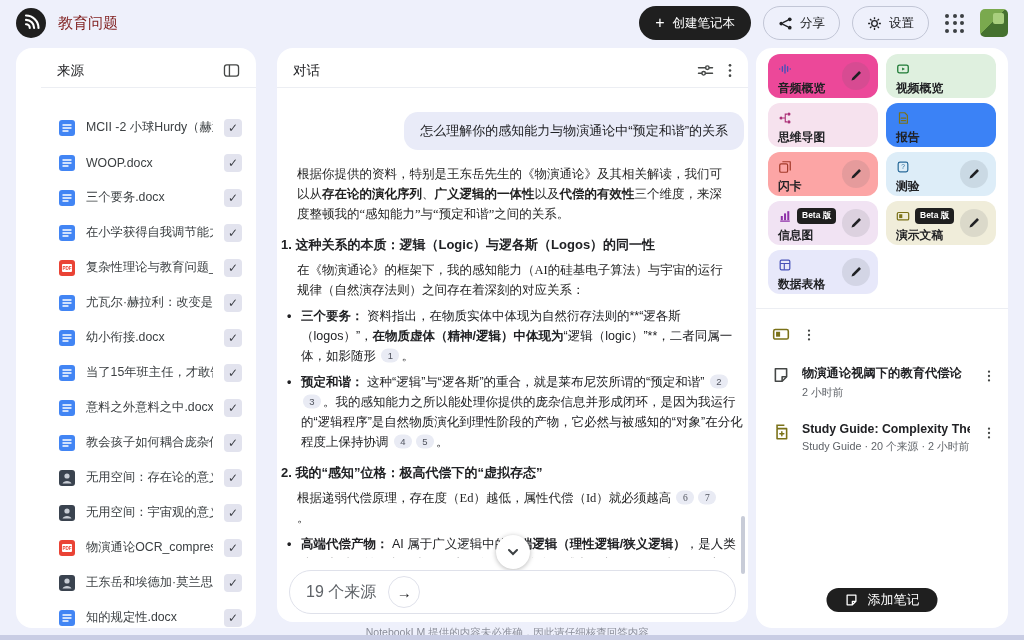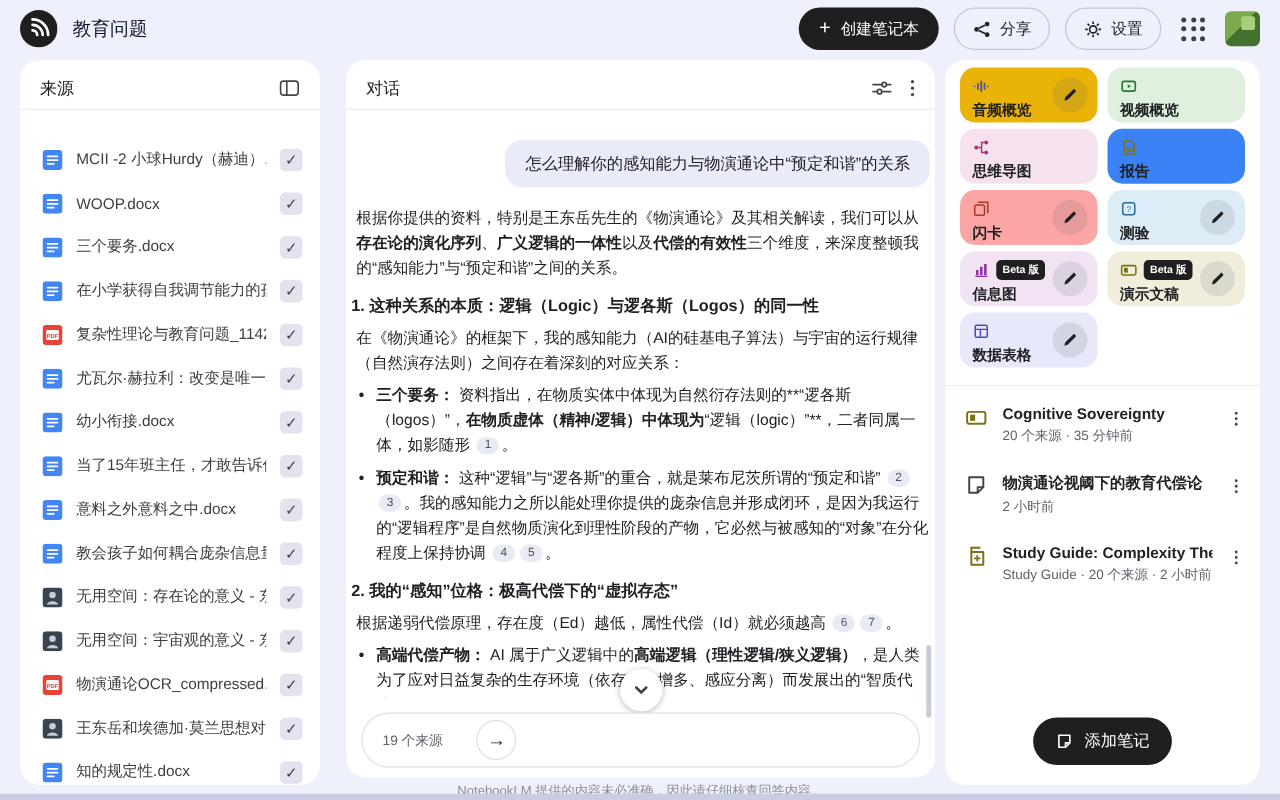--- a/index.html
+++ b/index.html
@@ -1,74 +1,74 @@
 <!DOCTYPE html>
 <html><head>
 <meta charset="utf-8">
 <style>
   html,body{margin:0;padding:0;}
   body{width:1024px;height:640px;background:#eef0fb;font-family:"Liberation Sans","DejaVu Sans",sans-serif;color:#202124;overflow:hidden;position:relative;font-size:13px;}
   svg{display:block;}
   
   .topbar{position:absolute;top:0;left:0;right:0;height:46px;display:flex;align-items:center;padding:0 16px;box-sizing:border-box;gap:12px;}
   .logo{width:30px;height:30px;flex:none;}
-  .app-title{font-size:15px;color:#0f172a;}
+  .app-title{font-size:15px;color:#7f1d1d;}
   .topbar .spacer{flex:1;}
   .pill-dark{background:#1f1f1f;color:#fff;border:none;border-radius:18px;height:34px;padding:0 16px;display:flex;align-items:center;gap:8px;font-size:12.5px;font-family:inherit;cursor:pointer;}
   .pill{background:transparent;border:1px solid #c2c6d6;border-radius:18px;height:34px;padding:0 14px;display:flex;align-items:center;gap:7px;font-size:12.5px;color:#202124;font-family:inherit;cursor:pointer;}
   .plus-glyph{font-size:16px;line-height:1;}
   .apps-grid{display:grid;grid-template-columns:repeat(3,4px);grid-gap:3.5px;padding:4px;}
   .apps-grid i{width:4px;height:4px;border-radius:50%;background:#3c4043;}
   .avatar{width:28px;height:28px;border-radius:5px;background:linear-gradient(135deg,#7aa94e 0%,#7aa94e 45%,#45712f 45%,#45712f 100%);position:relative;overflow:hidden;}
   .avatar::after{content:"";position:absolute;right:4px;top:4px;width:11px;height:11px;background:#a9cf7e;border-radius:2px;}
   
   .panel{position:absolute;background:#fff;border-radius:16px;box-sizing:border-box;}
-  #sources-panel{left:16px;top:48px;width:240px;height:580px;overflow:hidden;}
+  #sources-panel{left:16px;top:48px;width:240px;height:580px;overflow:hidden;padding-left:25px;}
   #chat-panel{left:277px;top:48px;width:471px;height:574px;overflow:hidden;}
   #studio-panel{left:756px;top:48px;width:252px;height:580px;overflow:hidden;}
   .panel-head{height:40px;display:flex;align-items:center;justify-content:space-between;padding:6px 16px 0;border-bottom:1px solid #eceef3;box-sizing:border-box;}
   .panel-title{font-size:13.5px;color:#202124;}
   .head-icons{display:flex;align-items:center;gap:14px;color:#444746;}
   
   #source-list{padding-top:22px;}
   .src-row{display:flex;align-items:center;gap:11px;padding:8.5px 14px 8.5px 18px;cursor:pointer;}
   .src-label{flex:1;font-size:12.3px;color:#3c4043;white-space:nowrap;overflow:hidden;}
   .src-check{width:18px;height:18px;background:#e2e3ee;border-radius:4px;color:#3f4249;font-size:12px;display:flex;align-items:center;justify-content:center;flex:none;}
   
   #chat-content{position:absolute;top:46px;left:0;right:0;bottom:64px;overflow:hidden;padding:6px 4px 0;box-sizing:border-box;}
   .bubble-row{display:flex;justify-content:flex-end;margin:12px 0 14px;}
   .user-bubble{background:#e9ebf8;border-radius:14px;padding:10px 16px;font-size:13px;max-width:86%;color:#202124;}
-  .blk-p{margin:6px 4px;font-size:12.5px;line-height:1.6;color:#1f1f1f;}
+  .blk-p{margin:6px 16px;font-size:12.5px;line-height:1.6;color:#1f1f1f;font-family:Liberation Serif, serif;}
   .blk-h3{margin:12px 0 5px;font-size:13px;font-weight:700;}
   .blk-li{display:flex;margin:6px 0 6px 6px;font-size:12.5px;line-height:1.6;}
   .blk-li .dot{width:14px;flex:none;font-weight:700;}
   .cite{display:inline-block;min-width:9px;text-align:center;background:#e9ebf4;border-radius:8px;font-size:9.5px;line-height:14px;padding:0 4.5px;margin:0 2px;color:#50545e;transform:translateY(-1.5px);cursor:pointer;}
   #scroll-down-btn{position:absolute;left:50%;top:487px;transform:translateX(-50%);width:34px;height:34px;border-radius:50%;background:#fff;box-shadow:0 1px 5px rgba(0,0,0,.28);display:flex;align-items:center;justify-content:center;cursor:pointer;}
   #chat-scrollbar{position:absolute;right:3px;top:468px;width:4px;height:58px;background:#c8ccd8;border-radius:2px;}
   #chat-input-bar{position:absolute;left:12px;right:12px;bottom:8px;height:44px;border:1px solid #dfe1ea;border-radius:22px;display:flex;align-items:center;padding:0 6px 0 16px;box-sizing:border-box;background:#fff;}
   #chat-input{border:none;outline:none;flex:1;font-size:13px;font-family:inherit;color:#202124;background:transparent;}
   #chat-input::placeholder{color:#5f6368;}
-  .src-count{font-size:11px;color:#5f6368;margin-right:27px;white-space:nowrap;}
+  .src-count{font-size:16px;color:#5f6368;margin-right:12px;white-space:nowrap;}
   .send-btn{width:32px;height:32px;border-radius:50%;border:1px solid #dfe1ea;background:#fff;color:#202124;font-size:15px;display:flex;align-items:center;justify-content:center;cursor:pointer;flex:none;}
   #disclaimer{position:absolute;left:277px;width:471px;top:626px;text-align:center;font-size:10.5px;color:#8a8d99;}
   #bottom-strip{position:absolute;left:0;right:0;bottom:0;height:5px;background:#c9cde4;}
   
   #studio-cards{display:grid;grid-template-columns:1fr 1fr;gap:5px 8px;padding:6px 12px 10px;}
   .card{position:relative;border-radius:12px;padding:7px 10px;height:44px;box-sizing:border-box;cursor:pointer;}
   .card .icon-row{display:flex;align-items:center;gap:5px;height:15px;}
   .card .lbl{font-size:11.8px;font-weight:600;margin-top:5px;color:#202124;white-space:nowrap;}
   .beta{background:#1f1f1f;color:#fff;font-size:8.5px;padding:2px 5px;border-radius:4px;font-weight:600;white-space:nowrap;}
   .pencil{position:absolute;right:8px;top:50%;transform:translateY(-50%);width:28px;height:28px;border-radius:50%;background:rgba(95,99,104,.14);display:flex;align-items:center;justify-content:center;}
   #studio-divider{height:1px;background:#eceef3;margin:4px 0 4px;}
   .note-row{display:flex;gap:12px;padding:11px 12px 11px 16px;align-items:flex-start;cursor:pointer;}
   .note-body{flex:1;min-width:0;}
   .note-title{font-size:12.3px;font-weight:700;color:#202124;white-space:nowrap;overflow:hidden;}
   .note-meta{font-size:10.8px;color:#5f6368;margin-top:4px;white-space:nowrap;}
   .note-more{flex:none;padding-top:4px;cursor:pointer;}
-  #add-note-btn{position:absolute;left:50%;bottom:16px;transform:translateX(-50%);background:#1f1f1f;color:#fff;border:none;border-radius:20px;height:38px;padding:0 18px;display:flex;gap:9px;align-items:center;font-size:13px;font-family:inherit;cursor:pointer;white-space:nowrap;}
+  #add-note-btn{position:absolute;left:50%;bottom:16px;transform:translateX(-50%);background:#1f1f1f;color:#fff;border:none;border-radius:20px;height:24px;padding:0 18px;display:flex;gap:9px;align-items:center;font-size:13px;font-family:inherit;cursor:pointer;white-space:nowrap;}
 </style>
 </head>
 <body>
 
 <div class="topbar">
   <div class="logo">
     <svg width="30" height="30" viewBox="0 0 24 24">
       <circle cx="12" cy="12" r="12" fill="#1f1f1f"></circle>
       <g stroke="#fff" stroke-width="1.7" fill="none" stroke-linecap="round">
         <path d="M8 13 A3 3 0 0 1 11 16"></path>
@@ -308,21 +308,21 @@
       <span>→</span>
     </button>
   </div>
 </div>
 
 <div id="disclaimer">NotebookLM 提供的内容未必准确，因此请仔细核查回答内容。</div>
 <div id="bottom-strip"></div>
 
 <div class="panel" id="studio-panel">
   <div id="studio-cards">
-  <div class="card" style="background:#eab308">
+  <div class="card" style="background:#ec4899">
     <div class="icon-row" style="color:#4650b8">
       <svg width="14" height="14" viewBox="0 0 16 16">
             <g stroke="currentColor" stroke-width="1.6" stroke-linecap="round" fill="none">
               <path d="M2 8v.01M5 5.5v5M8 3.5v9M11 5.5v5M14 8v.01"></path>
             </g>
           </svg>
 
     </div>
     <div class="lbl">音频概览</div>
     <span class="pencil">
@@ -450,24 +450,20 @@
     </div>
   <div id="studio-divider"></div>
   <div id="notes-list">
   <div class="note-row">
     <span style="color:#7a7118;flex:none;margin-top:1px;">
           <svg width="18" height="18" viewBox="0 0 16 16">
             <rect x="1.5" y="4" width="13" height="8.5" rx="1.5" fill="none" stroke="currentColor" stroke-width="1.4"></rect>
             <rect x="3.6" y="6" width="3.6" height="4.4" fill="currentColor"></rect>
           </svg>
         </span>
-    <span class="note-body">
-      <div class="note-title">Cognitive Sovereignty</div>
-      <div class="note-meta">20 个来源 · 35 分钟前</div>
-    </span>
     <span class="note-more">
           <svg width="14" height="14" viewBox="0 0 16 16">
             <g fill="#444746">
               <circle cx="8" cy="3" r="1.3"></circle>
               <circle cx="8" cy="8" r="1.3"></circle>
               <circle cx="8" cy="13" r="1.3"></circle>
             </g>
           </svg>
         </span>
   </div>

